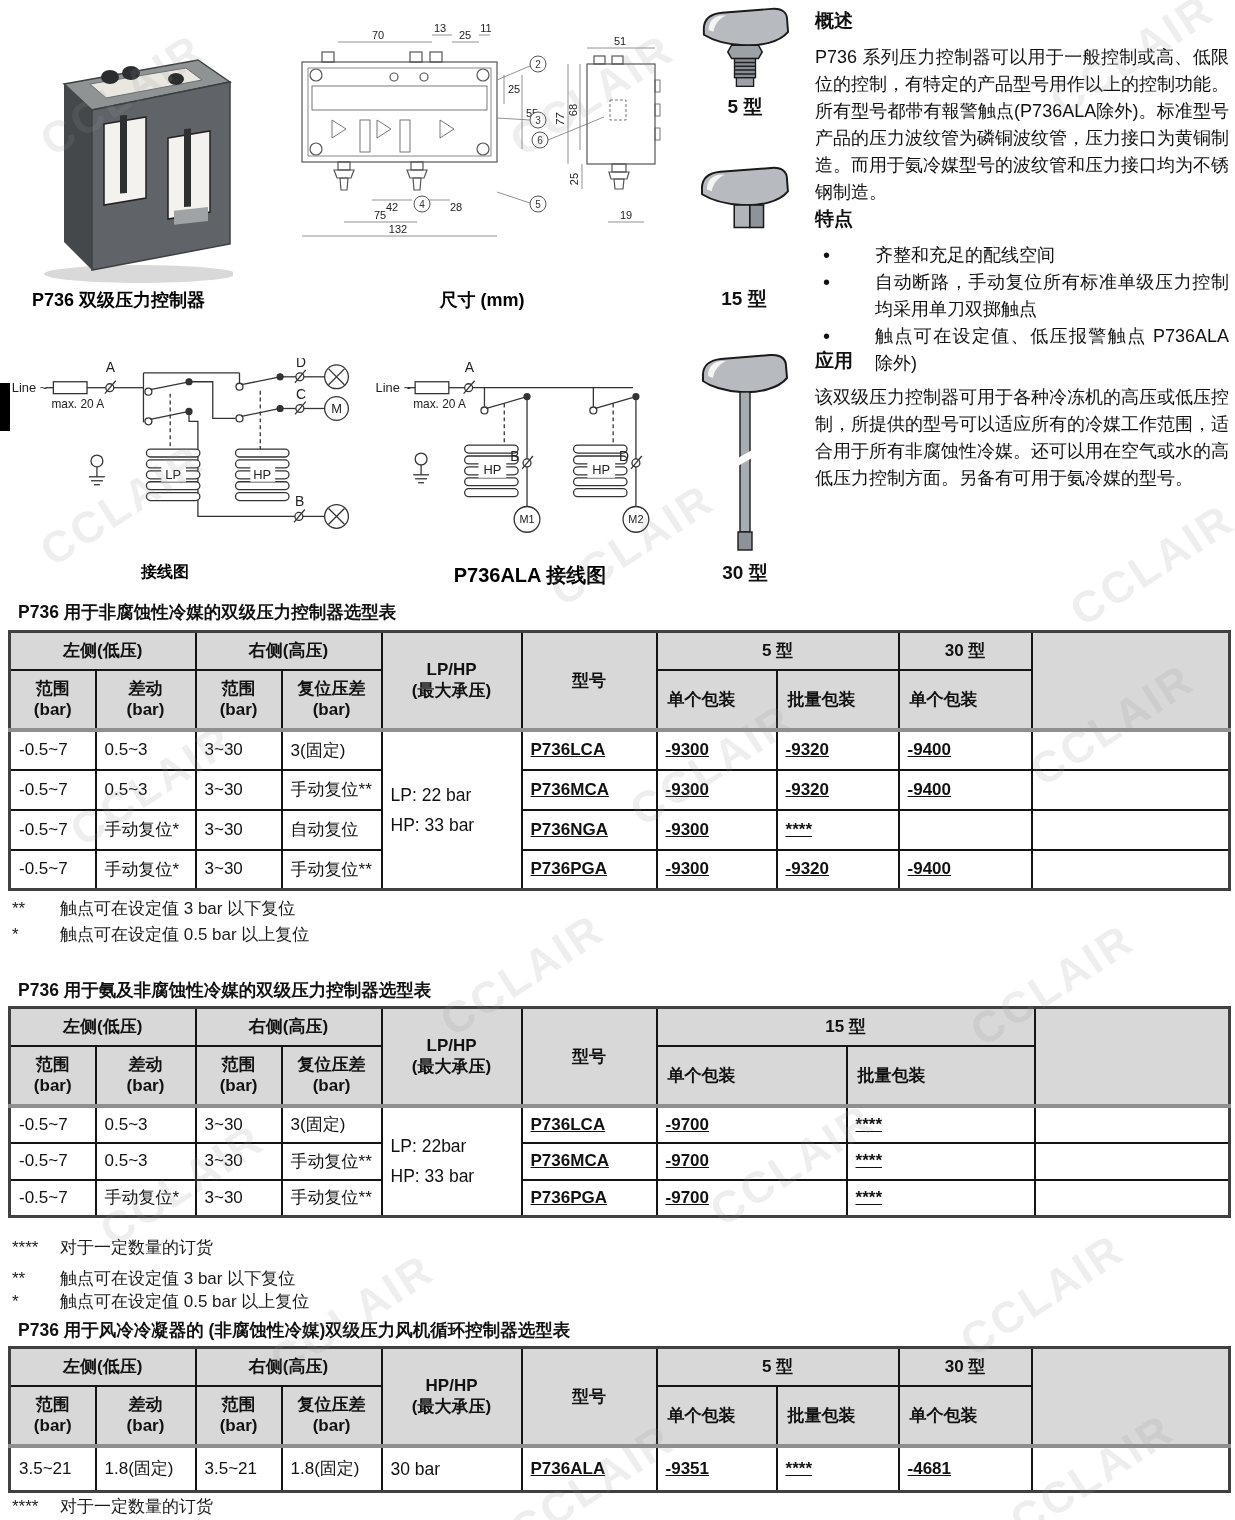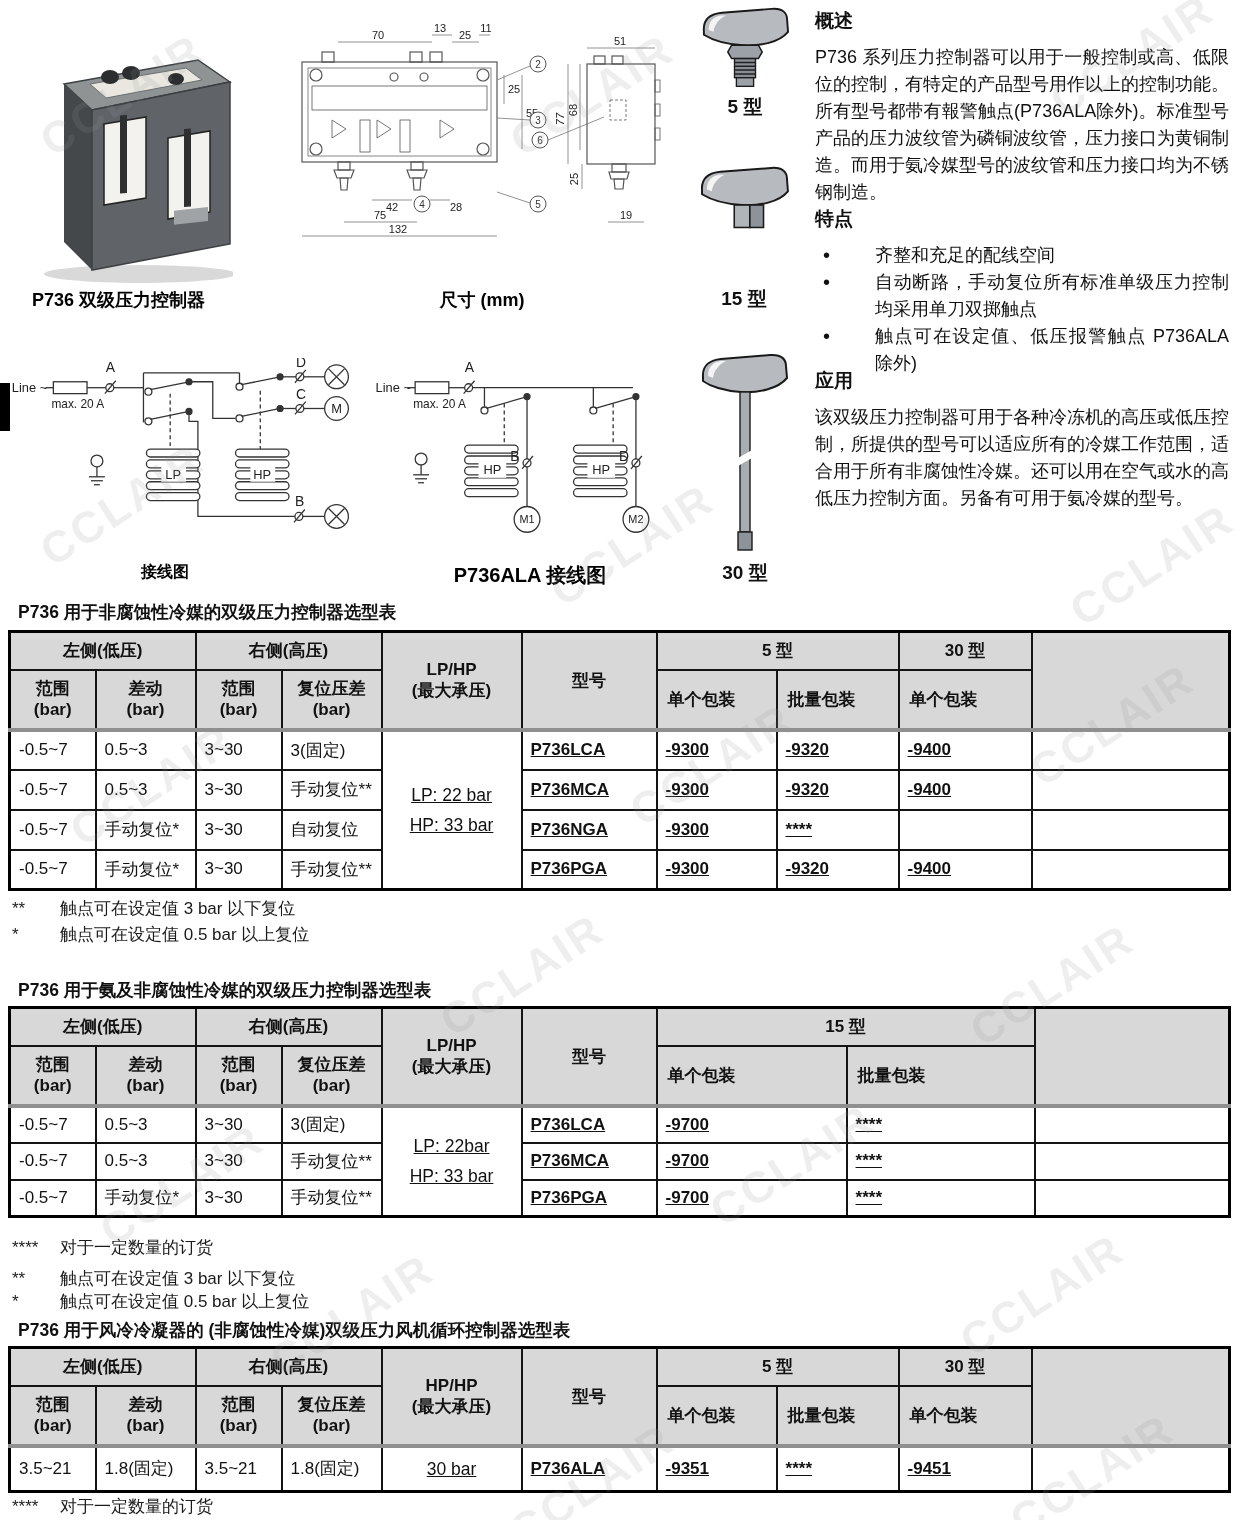--- a/index.html
+++ b/index.html
@@ -19,30 +19,30 @@
   .rc h3{font-size:19px;font-weight:bold;margin:0 0 10px 0;}
   .rc p{font-size:18px;line-height:27px;margin:0;}
   .feat{margin-top:16px;}
   .bullets{margin:0;padding:0;list-style:none;}
   .bullets li{display:flex;font-size:18px;line-height:27px;}
   .bullets .dot{width:52px;padding-left:8px;font-size:20px;}
   .bullets .btxt{flex:1;}
   
   .ttitle{font-weight:bold;font-size:17.5px;}
   table.sel{border-collapse:collapse;table-layout:fixed;width:100%;background:#fff;
-            border:3px solid #000000;}
+            border:3px solid #404040;}
   table.sel th,table.sel td{border:2px solid #141414;overflow:hidden;white-space:nowrap;}
   table.sel thead th{background:#d8d8d8;font-weight:bold;font-size:17px;text-align:center;
                      padding:2px 6px;line-height:21px;}
   table.sel thead tr.g{height:38px;}
   table.sel thead tr.s{height:60px;}
   table.sel thead th.pack{text-align:left;padding-left:10px;}
   table.sel thead .mp2{}
   table.sel td{font-size:17px;padding:2px 8px;text-align:left;background:#fff;}
-  table.sel td.maxp{text-align:center;line-height:30px;font-size:17.5px;text-decoration:underline;}
+  table.sel td.maxp{line-height:30px;font-size:17.5px;}
   table.sel td.bold{font-weight:bold;text-decoration:underline;}
   table.sel tbody tr:first-child td{border-top:4px solid #8f8f8f;}
   table.t1 tbody tr{height:40px;}
   table.t2 tbody tr{height:37px;}
   table.t3 tbody tr{height:46px;}
   
   .note{font-size:17px;line-height:23px;color:#1a1a1a;display:flex;}
   .note .mark{display:inline-block;width:48px;flex:0 0 48px;}
   .notegap{height:8px;}
   .n26{line-height:26px;}
@@ -399,21 +399,21 @@
     <svg viewBox="0 0 95 205" width="95" height="205">
       <path d="M5,25 C4,13 13,8 23,7 L72,3 C84,2 88,8 88,14 L89,26 C80,37 60,41 43,40 C26,39 12,34 5,29 Z" fill="#b7bbbf" stroke="#1a1a1a" stroke-width="2"></path>
       <path d="M10,24 C10,14 16,10 23,9 L28,9 C20,13 16,19 15,26 Z" fill="#f4f4f4"></path>
       <rect x="42" y="40" width="10" height="140" fill="#a8adb2" stroke="#1a1a1a" stroke-width="1.4"></rect>
       <polygon points="40,106 54,98 54,106 40,114" fill="#fff"></polygon>
       <rect x="40" y="180" width="14" height="18" fill="#8d9398" stroke="#1a1a1a" stroke-width="1.4"></rect>
     </svg>
   </div>
   <div class="abs typelabel" style="left:690px;top:560px;width:110px;">30 型</div>
 
-  <div class="abs rc" style="left:815px;top:368px;">
+  <div class="abs rc" style="left:815px;top:348px;">
     <h3>应用</h3>
     <p>该双级压力控制器可用于各种冷冻机的高压或低压控制，所提供的型号可以适应所有的冷媒工作范围，适合用于所有非腐蚀性冷媒。还可以用在空气或水的高低压力控制方面。另备有可用于氨冷媒的型号。</p>
   </div>
 
   <div class="abs ttitle" style="left:18px;top:600px;">P736 用于非腐蚀性冷媒的双级压力控制器选型表</div>
   <div class="abs" style="left:8px;top:630px;width:1220px;">
     <table class="sel t1">
       <colgroup>
           <col style="width:86px">
           <col style="width:100px">
@@ -642,21 +642,21 @@
       <tbody>
         <tr>
           <td>3.5~21</td>
           <td>1.8(固定)</td>
           <td>3.5~21</td>
           <td>1.8(固定)</td>
           <td class="maxp">30 bar</td>
           <td class="bold">P736ALA</td>
           <td class="bold">-9351</td>
           <td class="bold">****</td>
-          <td class="bold">-9451</td>
+          <td class="bold">-4681</td>
           <td></td>
         </tr>
       </tbody>
     </table>
   </div>
   <div class="abs" style="left:12px;top:1494px;">
     <div class="note n26">
         <span class="mark">****</span>
         <span>对于一定数量的订货</span>
       </div>

